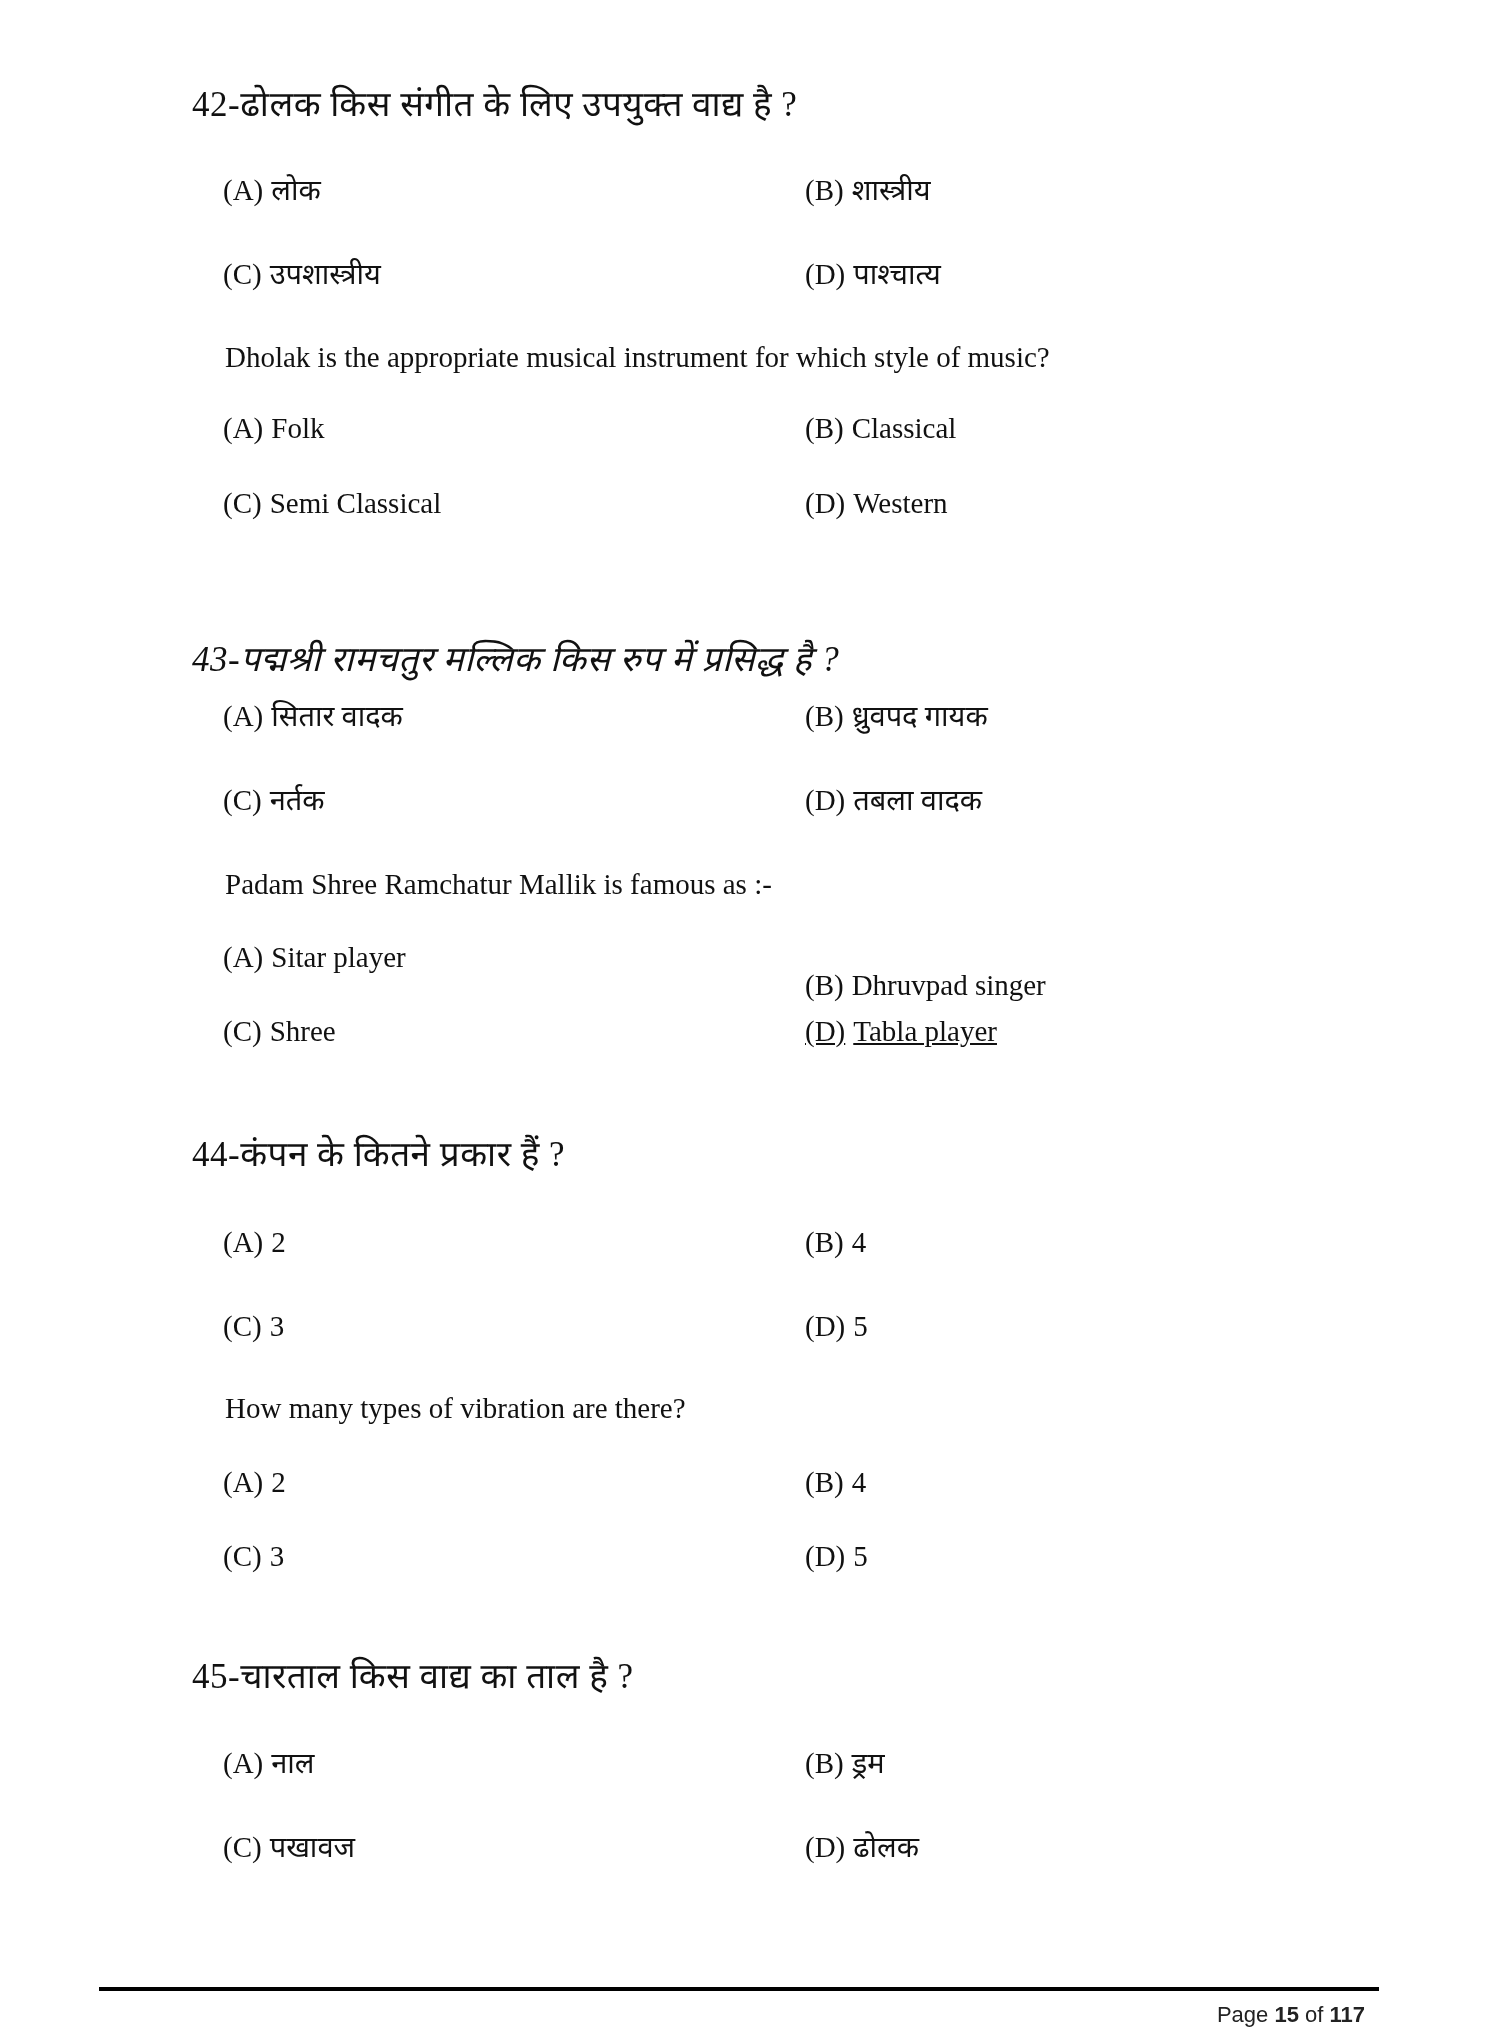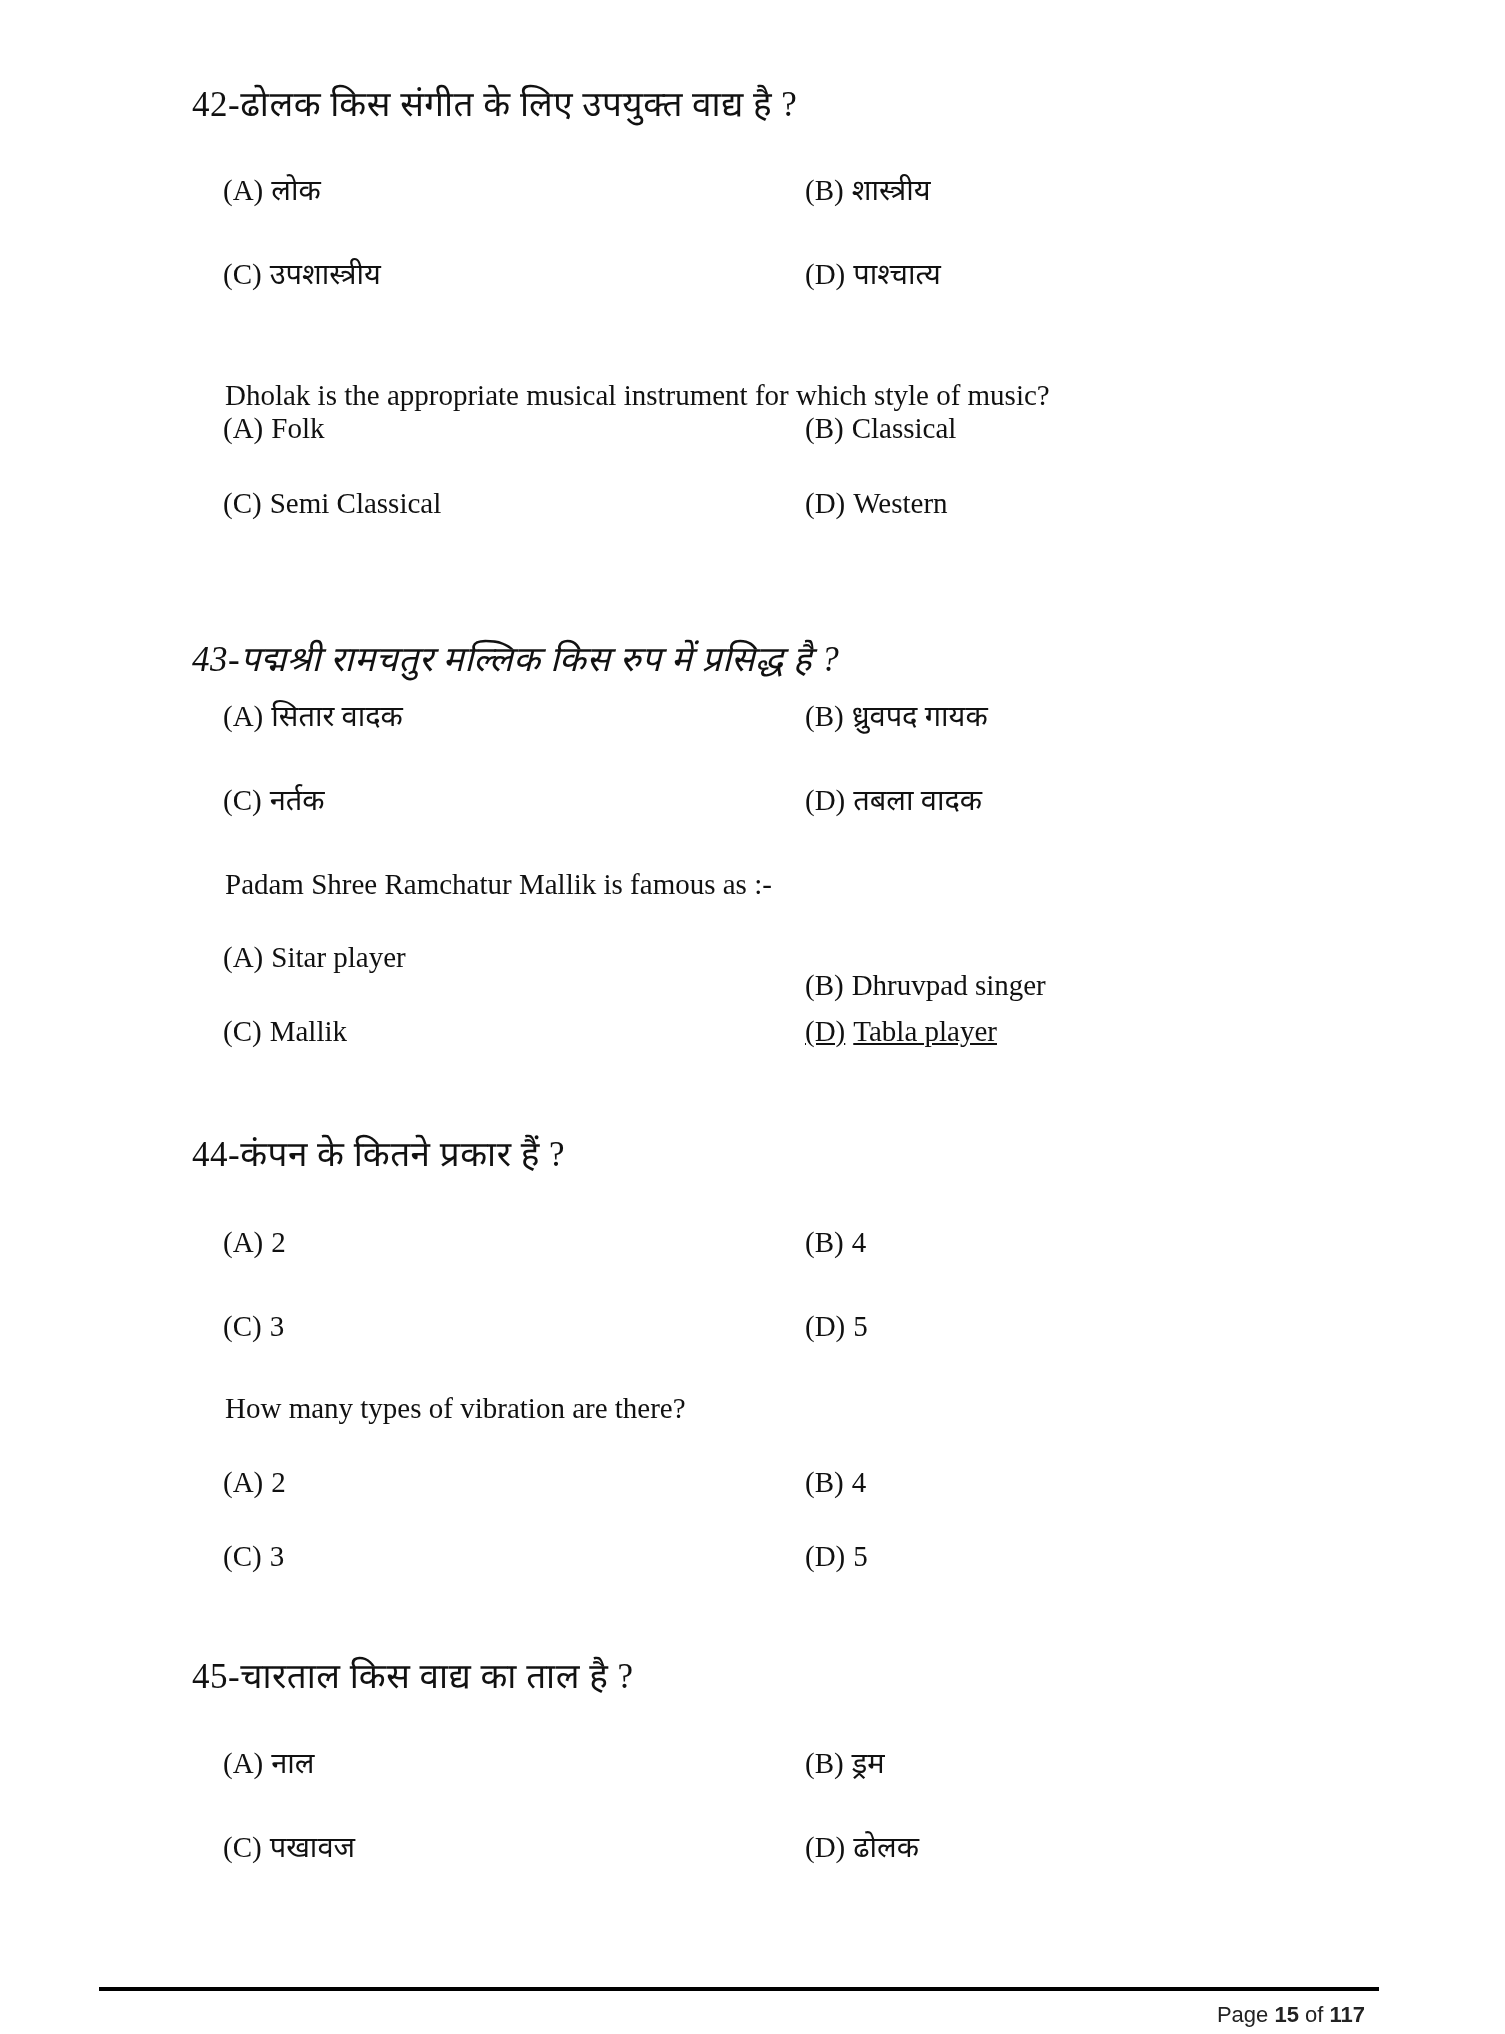--- a/index.html
+++ b/index.html
@@ -18,38 +18,38 @@
 <body>
 
 <div class="line q-hi" style="left:192px; top:105px;">
   <span>42-</span><span>ढोलक किस संगीत के लिए उपयुक्त वाद्य है ?</span>
 </div>
 <div class="line" style="left:223px; top:190px;"><span class="opt-label">(A)</span><span>लोक</span></div>
 <div class="line" style="left:805px; top:190px;"><span class="opt-label">(B)</span><span>शास्त्रीय</span></div>
 <div class="line" style="left:223px; top:274px;"><span class="opt-label">(C)</span><span>उपशास्त्रीय</span></div>
 <div class="line" style="left:805px; top:274px;"><span class="opt-label">(D)</span><span>पाश्चात्य</span></div>
 
-<div class="line" style="left:225px; top:357px;margin-top:38px;">Dholak is the appropriate musical instrument for which style of music?</div>
+<div class="line" style="left:225px; top:357px;">Dholak is the appropriate musical instrument for which style of music?</div>
 <div class="line" style="left:223px; top:428px;"><span class="opt-label">(A)</span><span>Folk</span></div>
 <div class="line" style="left:805px; top:428px;"><span class="opt-label">(B)</span><span>Classical</span></div>
 <div class="line" style="left:223px; top:503px;"><span class="opt-label">(C)</span><span>Semi Classical</span></div>
 <div class="line" style="left:805px; top:503px;"><span class="opt-label">(D)</span><span>Western</span></div>
 
 <div class="line q-hi" style="left:192px; top:660px;font-style:italic;">
   <span>43-</span><span>पद्मश्री रामचतुर मल्लिक किस रुप में प्रसिद्ध है ?</span>
 </div>
 <div class="line" style="left:223px; top:716px;"><span class="opt-label">(A)</span><span>सितार वादक</span></div>
 <div class="line" style="left:805px; top:716px;"><span class="opt-label">(B)</span><span>ध्रुवपद गायक</span></div>
 <div class="line" style="left:223px; top:800px;"><span class="opt-label">(C)</span><span>नर्तक</span></div>
 <div class="line" style="left:805px; top:800px;"><span class="opt-label">(D)</span><span>तबला वादक</span></div>
 
 <div class="line" style="left:225px; top:884px;">Padam Shree Ramchatur Mallik is famous as :-</div>
 <div class="line" style="left:223px; top:957px;"><span class="opt-label">(A)</span><span>Sitar player</span></div>
 <div class="line" style="left:805px; top:957px;margin-top:28px;"><span class="opt-label">(B)</span><span>Dhruvpad singer</span></div>
-<div class="line" style="left:223px; top:1031px;"><span class="opt-label">(C)</span><span>Mallik</span></div>
+<div class="line" style="left:223px; top:1031px;"><span class="opt-label">(C)</span><span>Shree</span></div>
 <div class="line" style="left:805px; top:1031px;text-decoration:underline;"><span class="opt-label">(D)</span><span>Tabla player</span></div>
 
 <div class="line q-hi" style="left:192px; top:1155px;">
   <span>44-</span><span>कंपन के कितने प्रकार हैं ?</span>
 </div>
 <div class="line" style="left:223px; top:1242px;"><span class="opt-label">(A)</span><span>2</span></div>
 <div class="line" style="left:805px; top:1242px;"><span class="opt-label">(B)</span><span>4</span></div>
 <div class="line" style="left:223px; top:1326px;"><span class="opt-label">(C)</span><span>3</span></div>
 <div class="line" style="left:805px; top:1326px;"><span class="opt-label">(D)</span><span>5</span></div>
 

